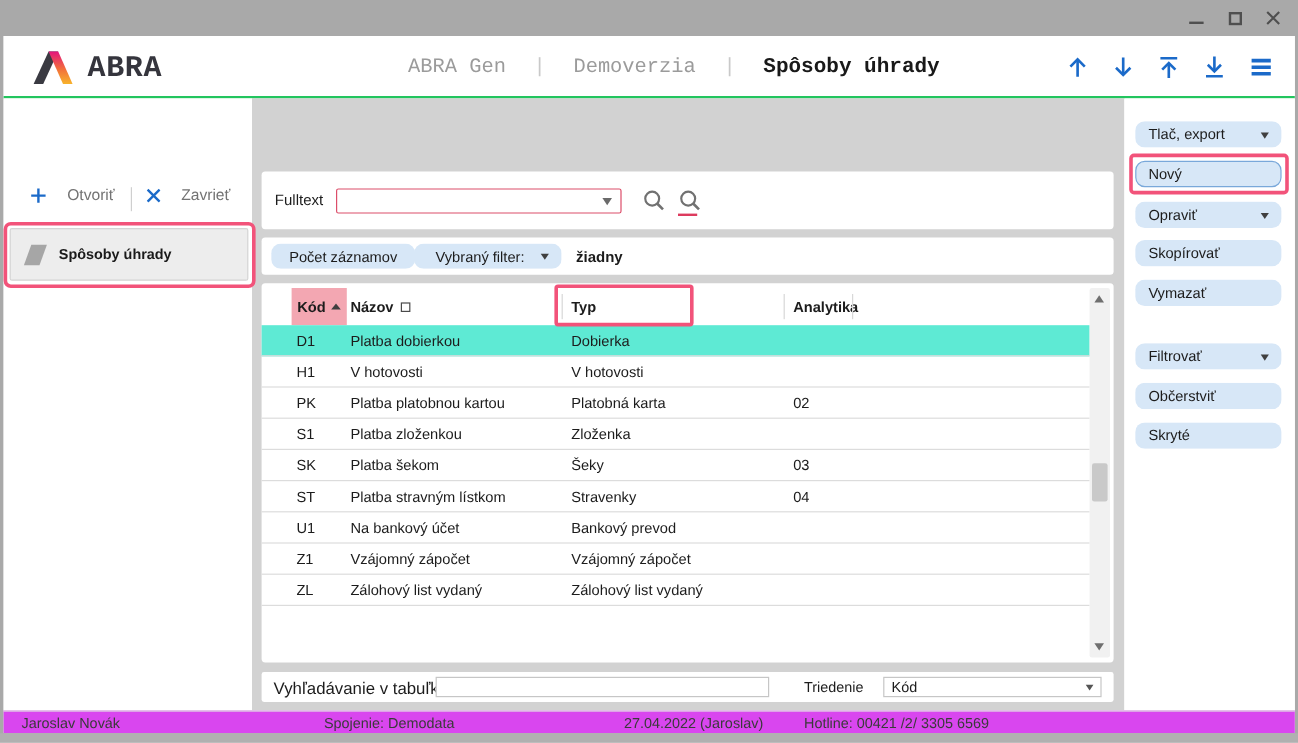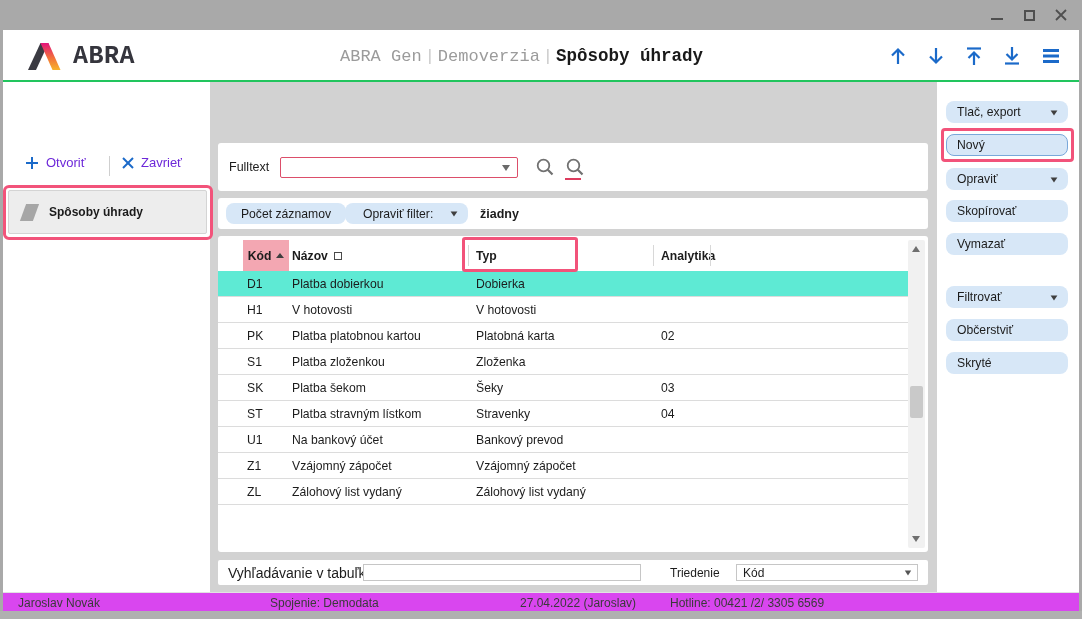--- a/index.html
+++ b/index.html
@@ -15,35 +15,35 @@
   .glyph-max { width:11px; height:11px; border:2px solid #4f4f4f; }
 
   
   .chrome { position:absolute; left:3px; top:30px; width:1076px; height:581px; background:#ffffff; }
   .bottom-strip { position:absolute; left:0; top:611px; width:1082px; height:8px; background:#b0b0b0; }
 
   
   .header { position:absolute; left:0; top:0; width:1076px; height:52px; background:#fff; border-bottom:2px solid #22c55e;font-family:Liberation Mono, monospace; }
   .logo { position:absolute; left:24px; top:9px; height:34px; display:flex; align-items:center; gap:8px; }
   .logo-text { font-size:25px; font-weight:700; color:#35353d; letter-spacing:.5px; }
-  .header-titles { position:absolute; left:337px; top:0; height:52px; display:flex; align-items:center; gap:3px; }
+  .header-titles { position:absolute; left:337px; top:0; height:52px; display:flex; align-items:center; gap:23px; }
   .ht-dim { font-size:17px; color:#9b9b9b; }
   .ht-sep { font-size:17px; color:#c9c9c9; font-weight:300; }
   .ht-main { font-size:17.5px; color:#191919; font-weight:600; }
   .header-icons { position:absolute; right:16px; top:0; height:52px; display:flex; align-items:center; gap:16px; }
   .hicon { display:flex; align-items:center; justify-content:center; cursor:default; }
 
   
   .sidebar { position:absolute; left:0; top:52px; width:207px; height:510px; background:#fff; }
   .center-bg { position:absolute; left:207px; top:52px; width:727px; height:510px; background:#d2d2d2; }
   .rightpane { position:absolute; left:934px; top:52px; width:142px; height:510px; background:#fff; }
 
   
   .sb-toolbar { position:absolute; left:0; top:125px; width:207px; height:24px; }
-  .sb-link { position:absolute; display:flex; align-items:center; gap:7px; color:#6d28d9; font-size:13px; cursor:default; }
+  .sb-link { position:absolute; display:flex; align-items:center; gap:17px; color:#737373; font-size:13px; cursor:default; }
   .sb-open { left:22px; top:0; }
   .sb-close { left:119px; top:0; }
   .sb-divider { position:absolute; left:106px; top:1px; width:1px; height:20px; background:#cfcfcf; }
   .sb-item { position:absolute; left:5px; top:160px; width:199px; height:44px; background:#ededed; border:1px solid #d4d4d4; border-radius:2px; display:flex; align-items:center; padding-left:14px; gap:13px; }
   .sb-item-label { font-size:12px; font-weight:600; color:#1a1a1a; }
   .pgram { width:13px; height:17px; background:#a6a6a6; transform:skewX(-20deg); }
 
   
   .annot { position:absolute; border:3px solid #f2537a; pointer-events:none; }
   .annot-1 { left:0px; top:155px; width:210px; height:55px; border-radius:6px; }
@@ -257,21 +257,21 @@
           </svg>
       </span>
       <div class="mag-underline"></div>
     </div>
 
     <div class="panel p-filter">
       <div class="btn-blue fl-count">
         <span>Počet záznamov</span>
       </div>
       <div class="btn-blue fl-filter">
-        <span>Opraviť filter:</span>
+        <span>Vybraný filter:</span>
         <span class="tri-down"></span>
       </div>
       <div class="fl-value">žiadny</div>
     </div>
 
     <div class="panel p-table">
       <div class="th-kod">
         <span>Kód</span>
         <span class="tri-up-sm"></span>
       </div>

